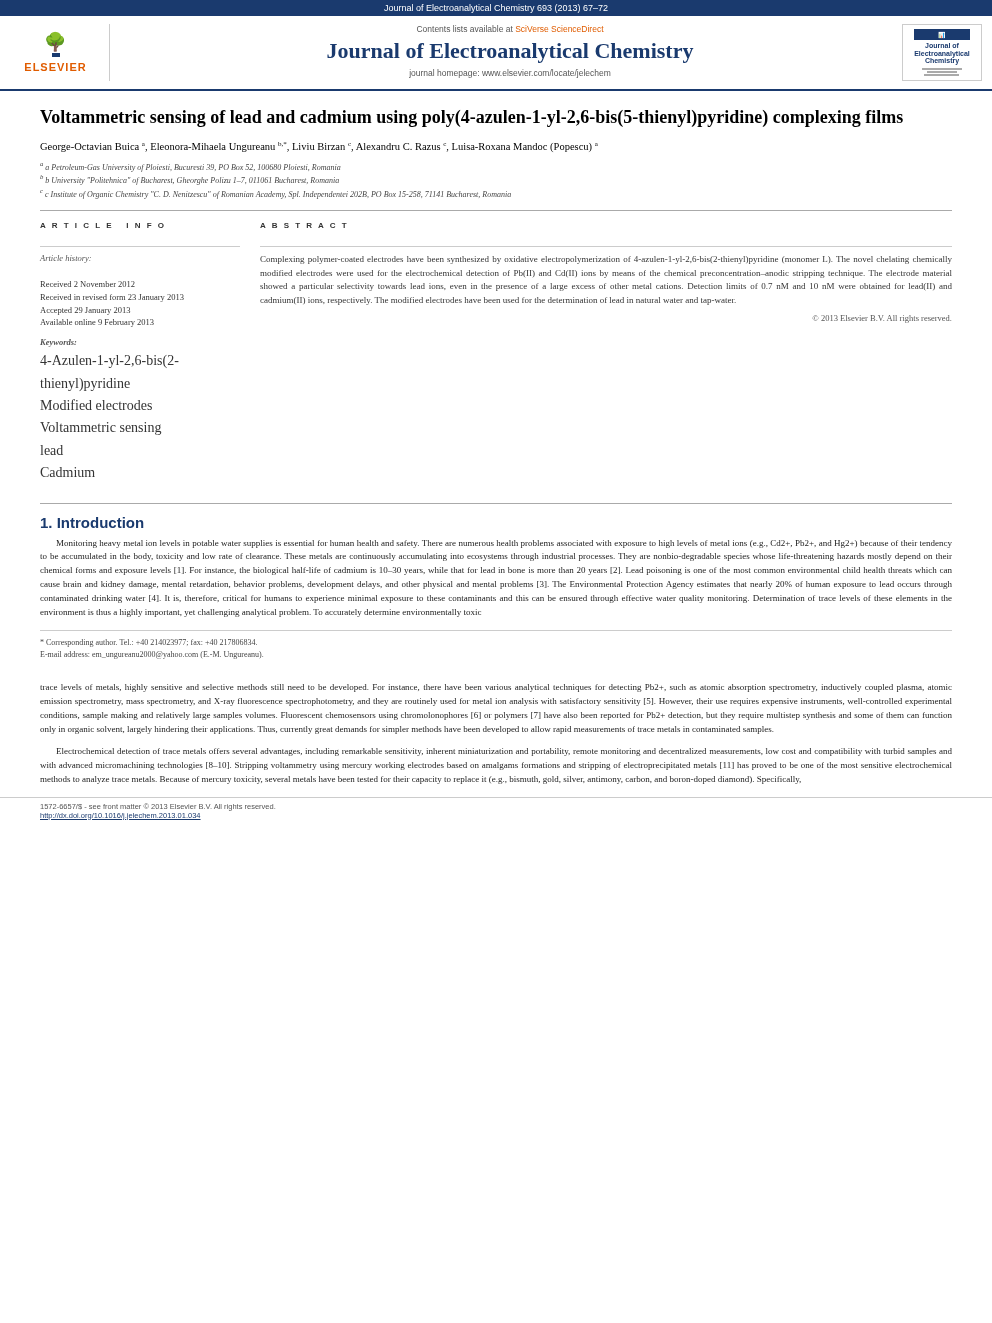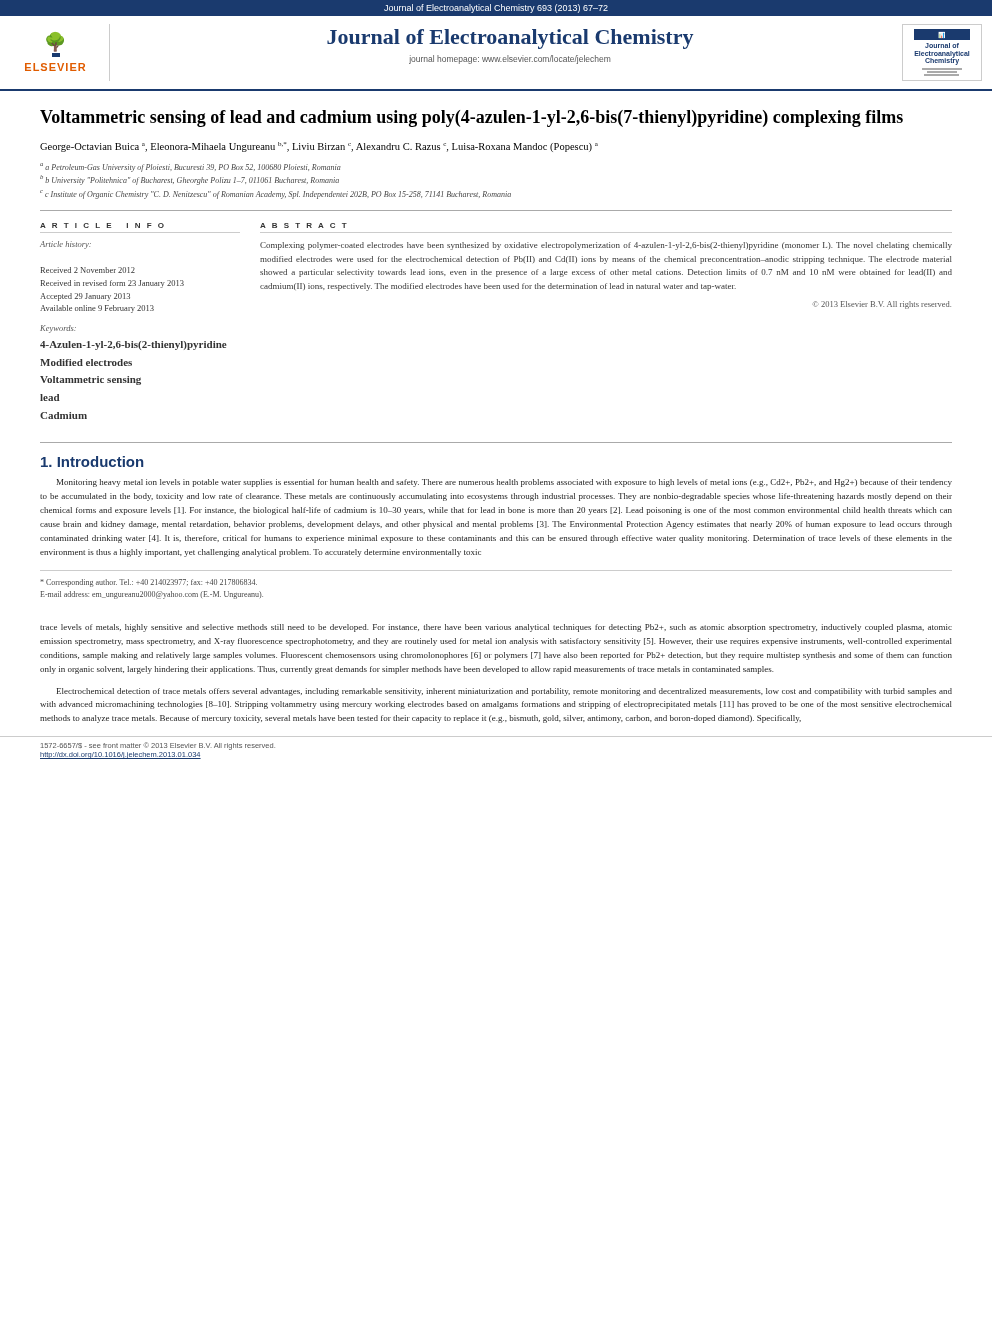--- a/index.html
+++ b/index.html
@@ -144,47 +144,47 @@
     }
     .section-label {
       font-size: 8px;
       font-weight: bold;
       letter-spacing: 2px;
       text-transform: uppercase;
       color: #333;
       margin-bottom: 6px;
       font-family: Arial, sans-serif;
       border-bottom: 1px solid #ccc;
-      padding-bottom: 2px;
+      padding-bottom: 16px;
     }
     .article-info-group {
       margin-bottom: 8px;
     }
     .article-info-label {
       font-style: italic;
       font-size: 8.5px;
       color: #555;
       margin-bottom: 15px;
     }
     .article-info-row {
       font-size: 8.5px;
       line-height: 1.5;
       color: #333;
     }
     .keywords-label {
       font-style: italic;
       font-size: 8.5px;
       color: #555;
       margin-bottom: 3px;
+      font-weight: bold;
     }
     .keyword-item {
-      font-size: 11px;
+      font-size: 14px;
       color: #333;
       line-height: 1.6;
-      font-weight: bold;
     }
     .abstract-text {
       font-size: 9px;
       line-height: 1.5;
       color: #333;
       text-align: justify;
     }
     .copyright-line {
       font-size: 8.5px;
       color: #555;
@@ -276,40 +276,44 @@
 
   <div class="elsevier-logo">
     <div class="elsevier-banner-inner">
       <div class="mini-tree">🌳</div>
       <div class="el-box"></div>
       <div class="elsevier-text">ELSEVIER</div>
     </div>
   </div>
 
   <div class="header-center">
+    <div class="sciverse-line">
+      <span>Contents lists available at</span>
+      <span style="color:#e05c00;">SciVerse ScienceDirect</span>
+    </div>
     <div class="journal-title-header">Journal of Electroanalytical Chemistry</div>
     <div class="journal-homepage">journal homepage: www.elsevier.com/locate/jelechem</div>
   </div>
 
   <div class="header-right-logo">
     <div class="journal-mini-logo">
       <div style="background:#1a3a6e;color:#fff;padding:2px 4px;font-size:6px;font-weight:bold;text-align:center;margin-bottom:2px;">📊</div>
       <div class="mini-title">Journal of<br>Electroanalytical<br>Chemistry</div>
       <div class="mini-bars" style="margin-top:3px;">
         <div class="mini-bar" style="width:40px;"></div>
         <div class="mini-bar" style="width:30px;"></div>
         <div class="mini-bar" style="width:35px;"></div>
       </div>
     </div>
   </div>
 </div>
 
 <div class="article-outer">
 
-  <div class="article-title">Voltammetric sensing of lead and cadmium using poly(4-azulen-1-yl-2,6-bis(7-thienyl)pyridine) complexing films</div>
+  <div class="article-title">Voltammetric sensing of lead and cadmium using poly(4-azulen-1-yl-2,6-bis(5-thienyl)pyridine) complexing films</div>
 
   <div class="authors">
     <span>George-Octavian Buica <sup>a</sup></span>,
     <span>Eleonora-Mihaela Ungureanu <sup>b,*</sup></span>,
     <span>Liviu Birzan <sup>c</sup></span>,
     <span>Alexandru C. Razus <sup>c</sup></span>,
     <span>Luisa-Roxana Mandoc (Popescu) <sup>a</sup></span>
   </div>
 
   <div class="affiliations">

